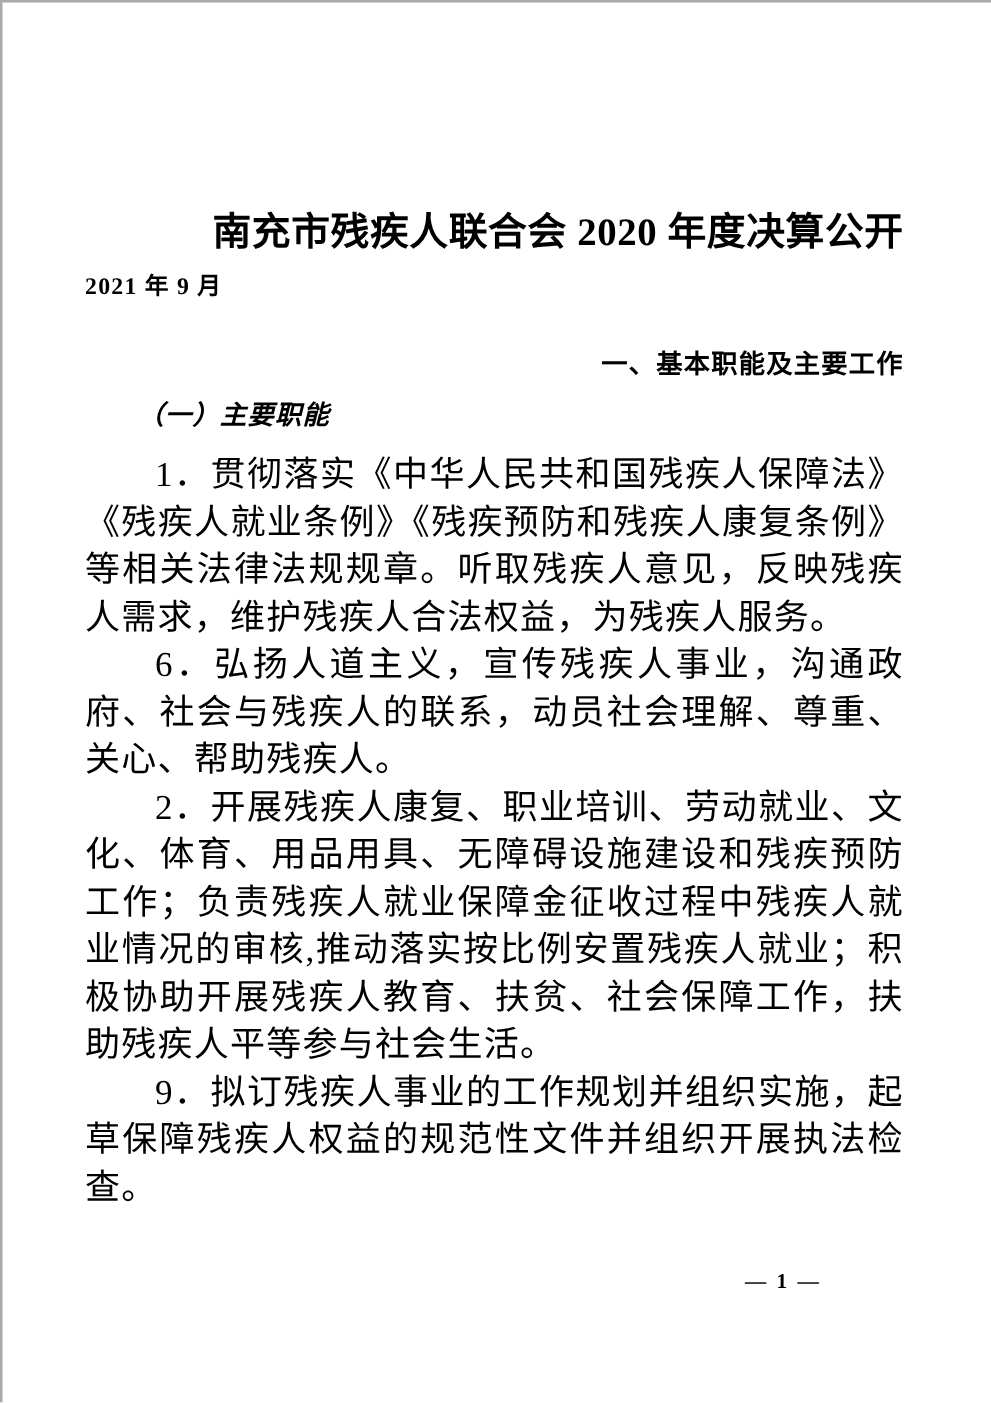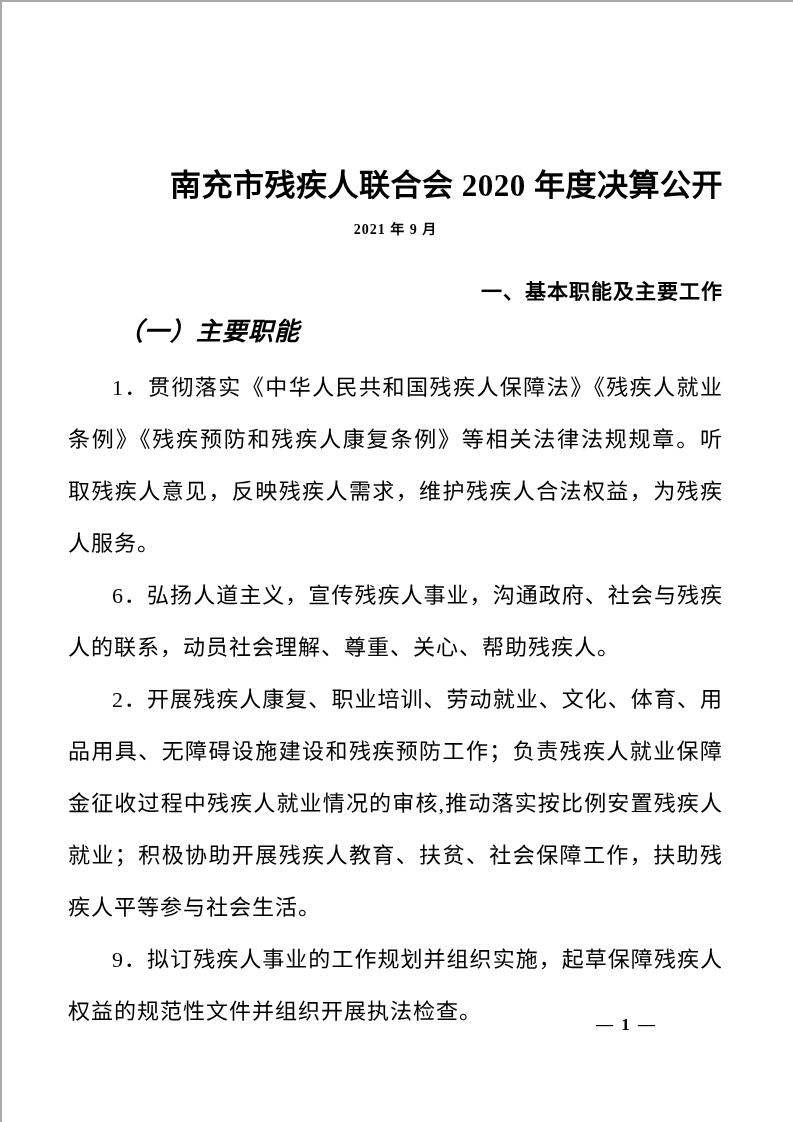--- a/index.html
+++ b/index.html
@@ -27,50 +27,50 @@
     margin: 0;
     font-size: 31px;
     line-height: 37px;
     font-weight: bold;
     text-align: right;
     letter-spacing: 0.5px;
     font-family: "Liberation Serif", "DejaVu Serif", serif;
   }
   .doc-date {
     margin: 14px 0 0 0;
-    font-size: 14px;
+    font-size: 19px;
     line-height: 24px;
     font-weight: bold;
-    text-align: center;
+    text-align: left;
     letter-spacing: 1px;
   }
   .section-heading {
     margin: 36px 0 0 0;
     font-size: 21px;
     line-height: 28px;
     font-weight: bold;
     text-indent: 2em;
     letter-spacing: 1px;
     font-family: "Liberation Sans", "DejaVu Sans", sans-serif;
     text-align: right;
   }
   .subsection-heading {
     margin: 12px 0 0 0;
-    font-size: 25px;
+    font-size: 21px;
     line-height: 28px;
     font-weight: bold;
     font-style: italic; 
     text-indent: 2em;
     letter-spacing: 1px;
     font-family: "Liberation Serif", "DejaVu Serif", serif;
   }
   .body-text p {
     margin: 0;
-    font-size: 22px;
-    line-height: 52px;
+    font-size: 28px;
+    line-height: 38px;
     letter-spacing: 1px;
     text-align: justify;
     text-justify: inter-character;
     text-indent: 2em;
   }
   .body-text p:first-child {
     margin-top: 16px;
   }
   .page-number {
     position: absolute;

